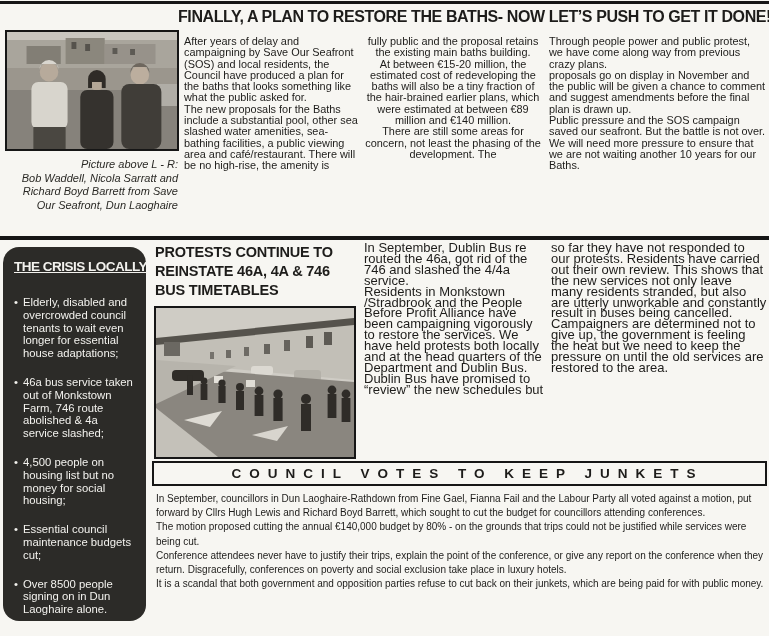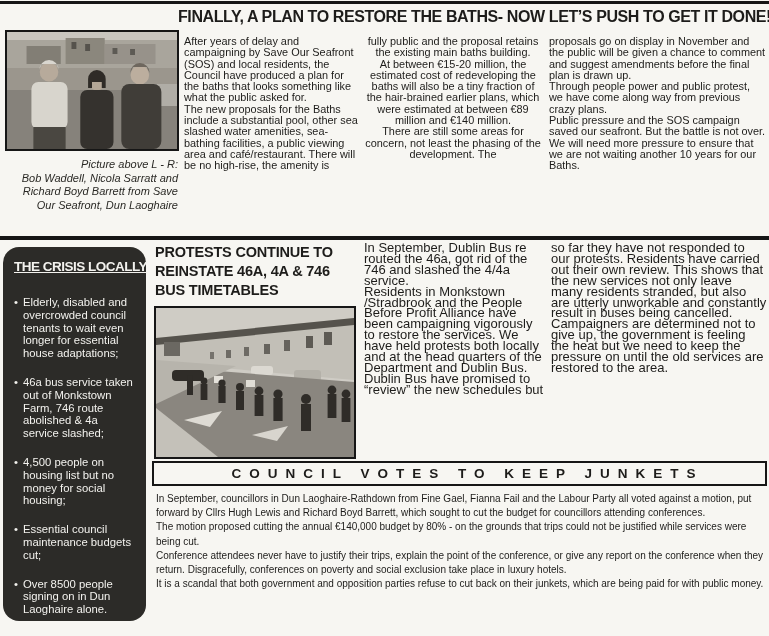--- a/index.html
+++ b/index.html
@@ -121,22 +121,22 @@
 <div class="abs bodytext" id="baths-col1">
     <p>After years of delay and campaigning by Save Our Seafront (SOS) and local residents, the Council have produced a plan for the baths that looks something like what the public asked for.</p>
     <p>The new proposals for the Baths include a substantial pool, other sea slashed water amenities, sea-bathing facilities, a public viewing area and café/restaurant. There will be no high-rise, the amenity is</p>
   </div>
 <div class="abs bodytext" id="baths-col2">
     <p>fully public and the proposal retains the existing main baths building.</p>
     <p>At between €15-20 million, the estimated cost of redeveloping the baths will also be a tiny fraction of the hair-brained earlier plans, which were estimated at between €89 million and €140 million.</p>
     <p>There are still some areas for concern, not least the phasing of the development. The</p>
   </div>
 <div class="abs bodytext" id="baths-col3">
+    <p>Through people power and public protest, we have come along way from previous crazy plans.</p>
     <p>proposals go on display in November and the public will be given a chance to comment and suggest amendments before the final plan is drawn up.</p>
-    <p>Through people power and public protest, we have come along way from previous crazy plans.</p>
     <p>Public pressure and the SOS campaign saved our seafront. But the battle is not over. We will need more pressure to ensure that we are not waiting another 10 years for our Baths.</p>
   </div>
 
 <div class="abs" id="section-divider"></div>
 
 <div class="abs" id="crisis-sidebar">
   <div id="crisis-title">THE CRISIS LOCALLY</div>
   <div class="crisis-bullets">
       <p>Elderly, disabled and overcrowded council tenants to wait even longer for essential house adaptations;</p>
       <p>46a bus service taken out of Monkstown Farm, 746 route abolished &amp; 4a service slashed;</p>

